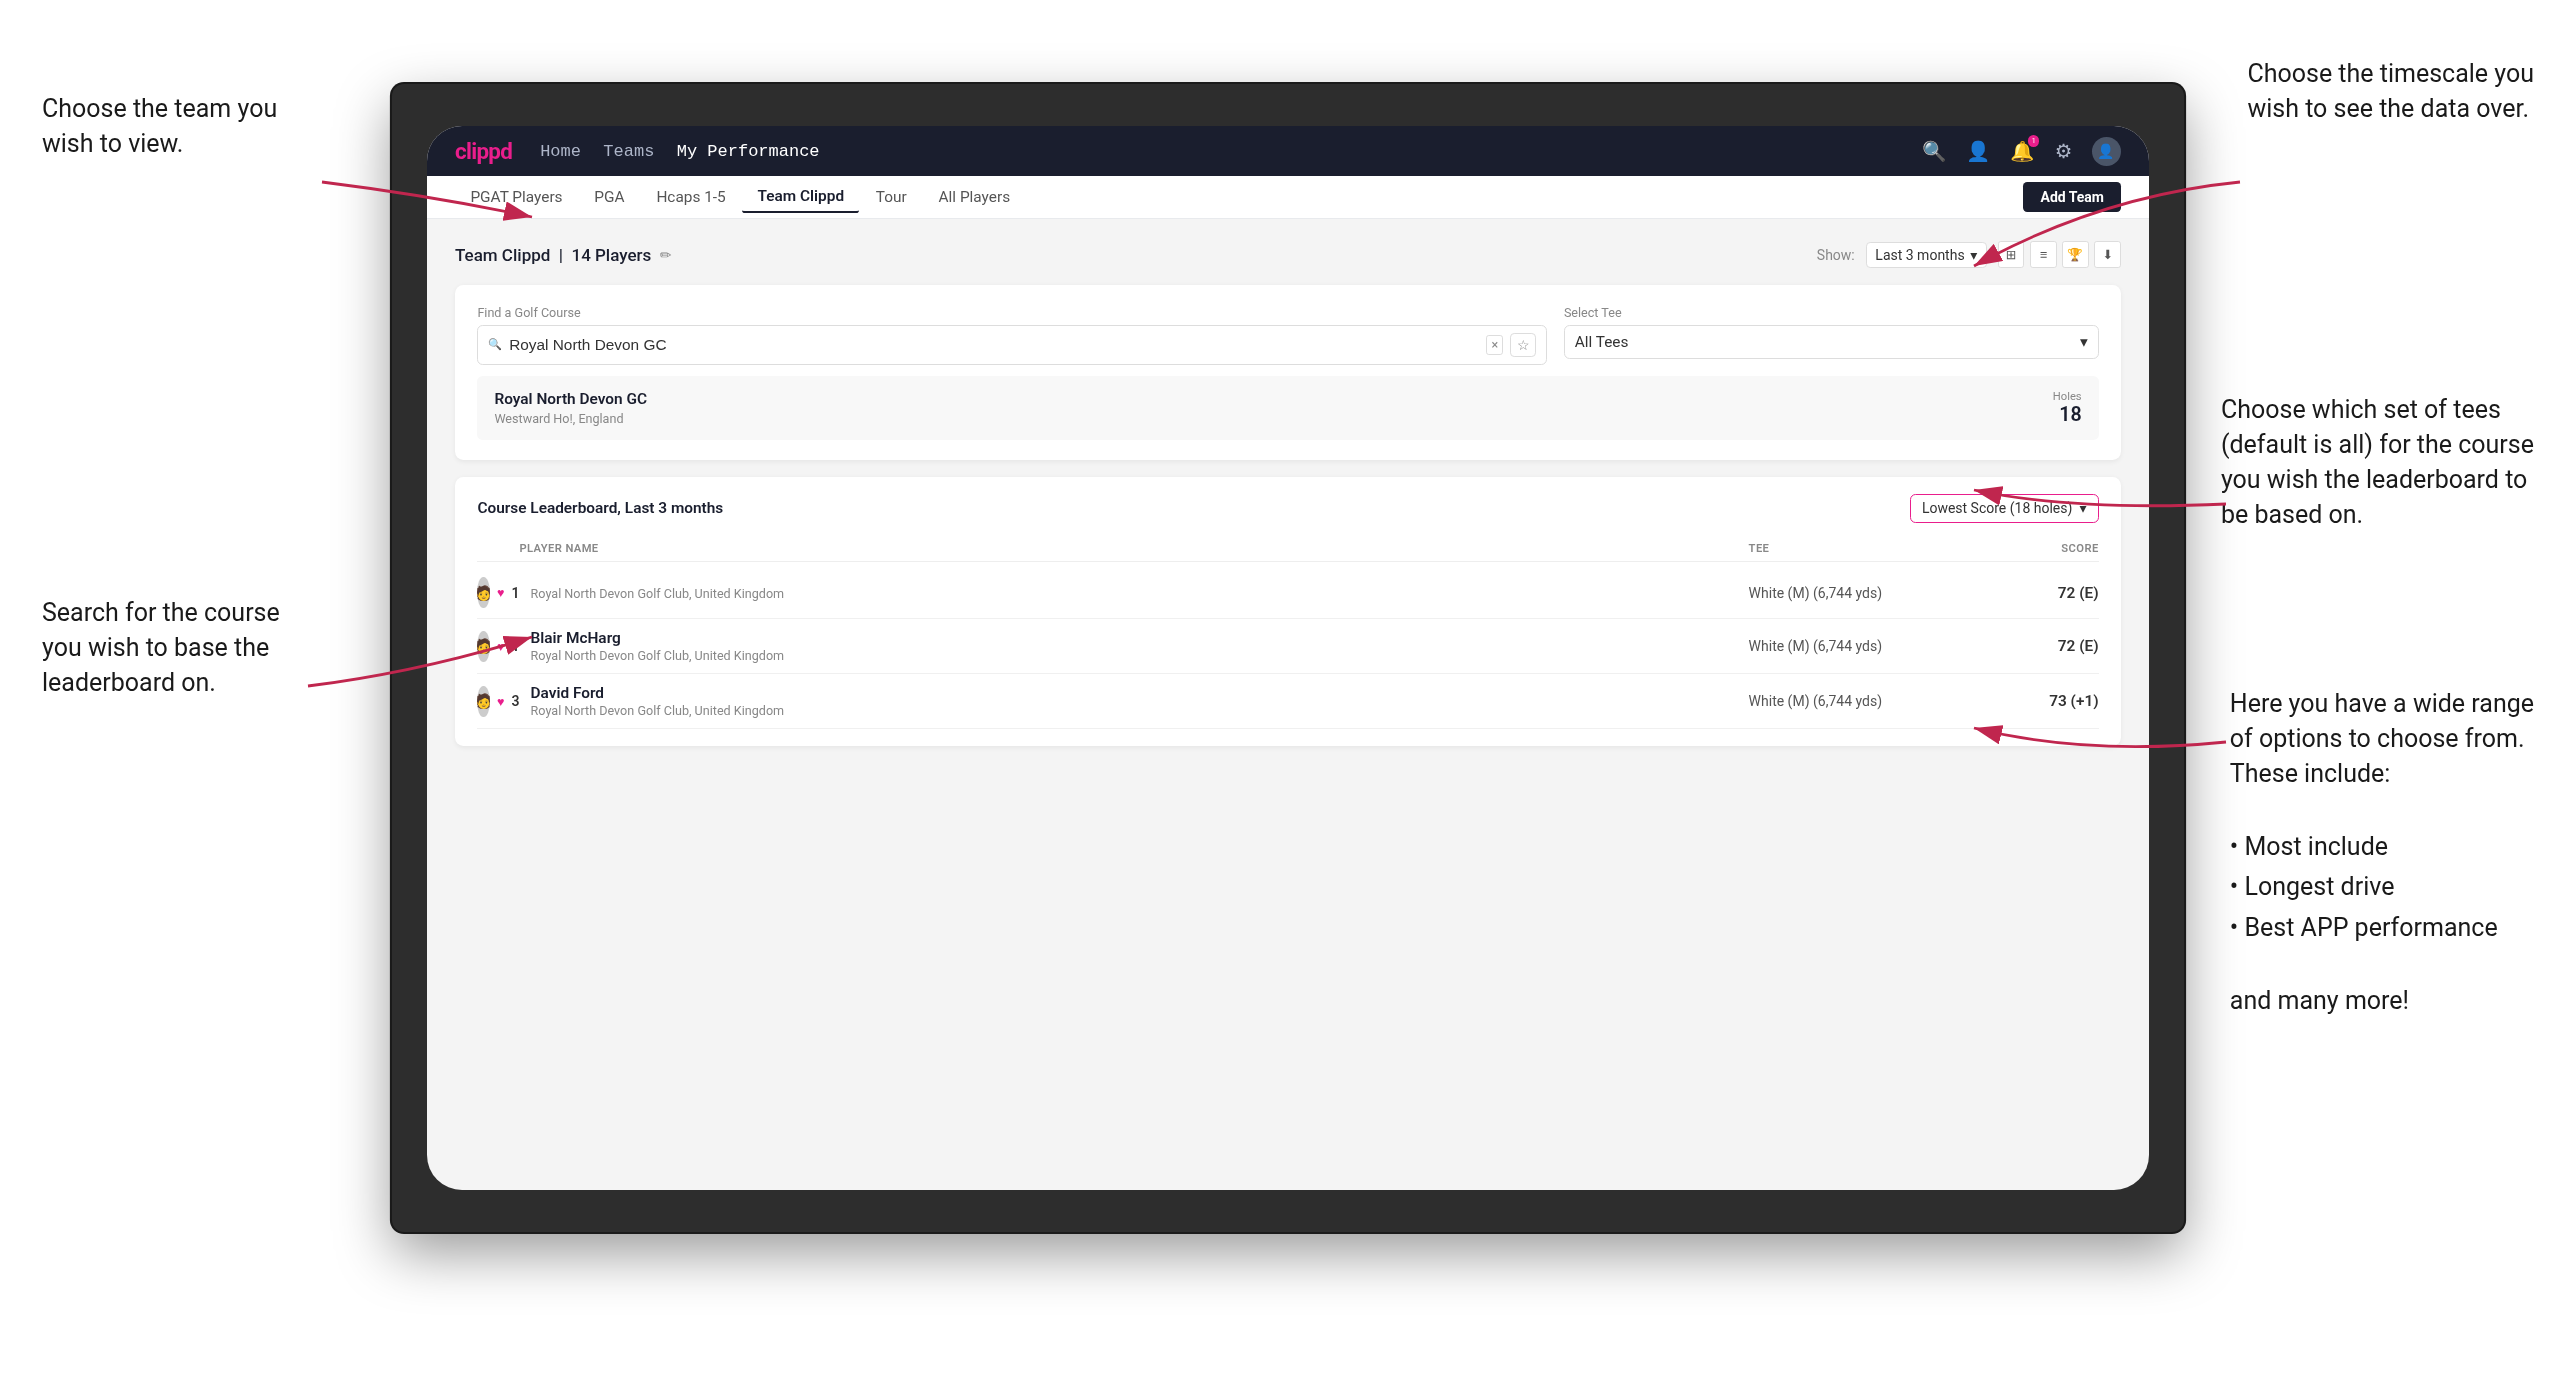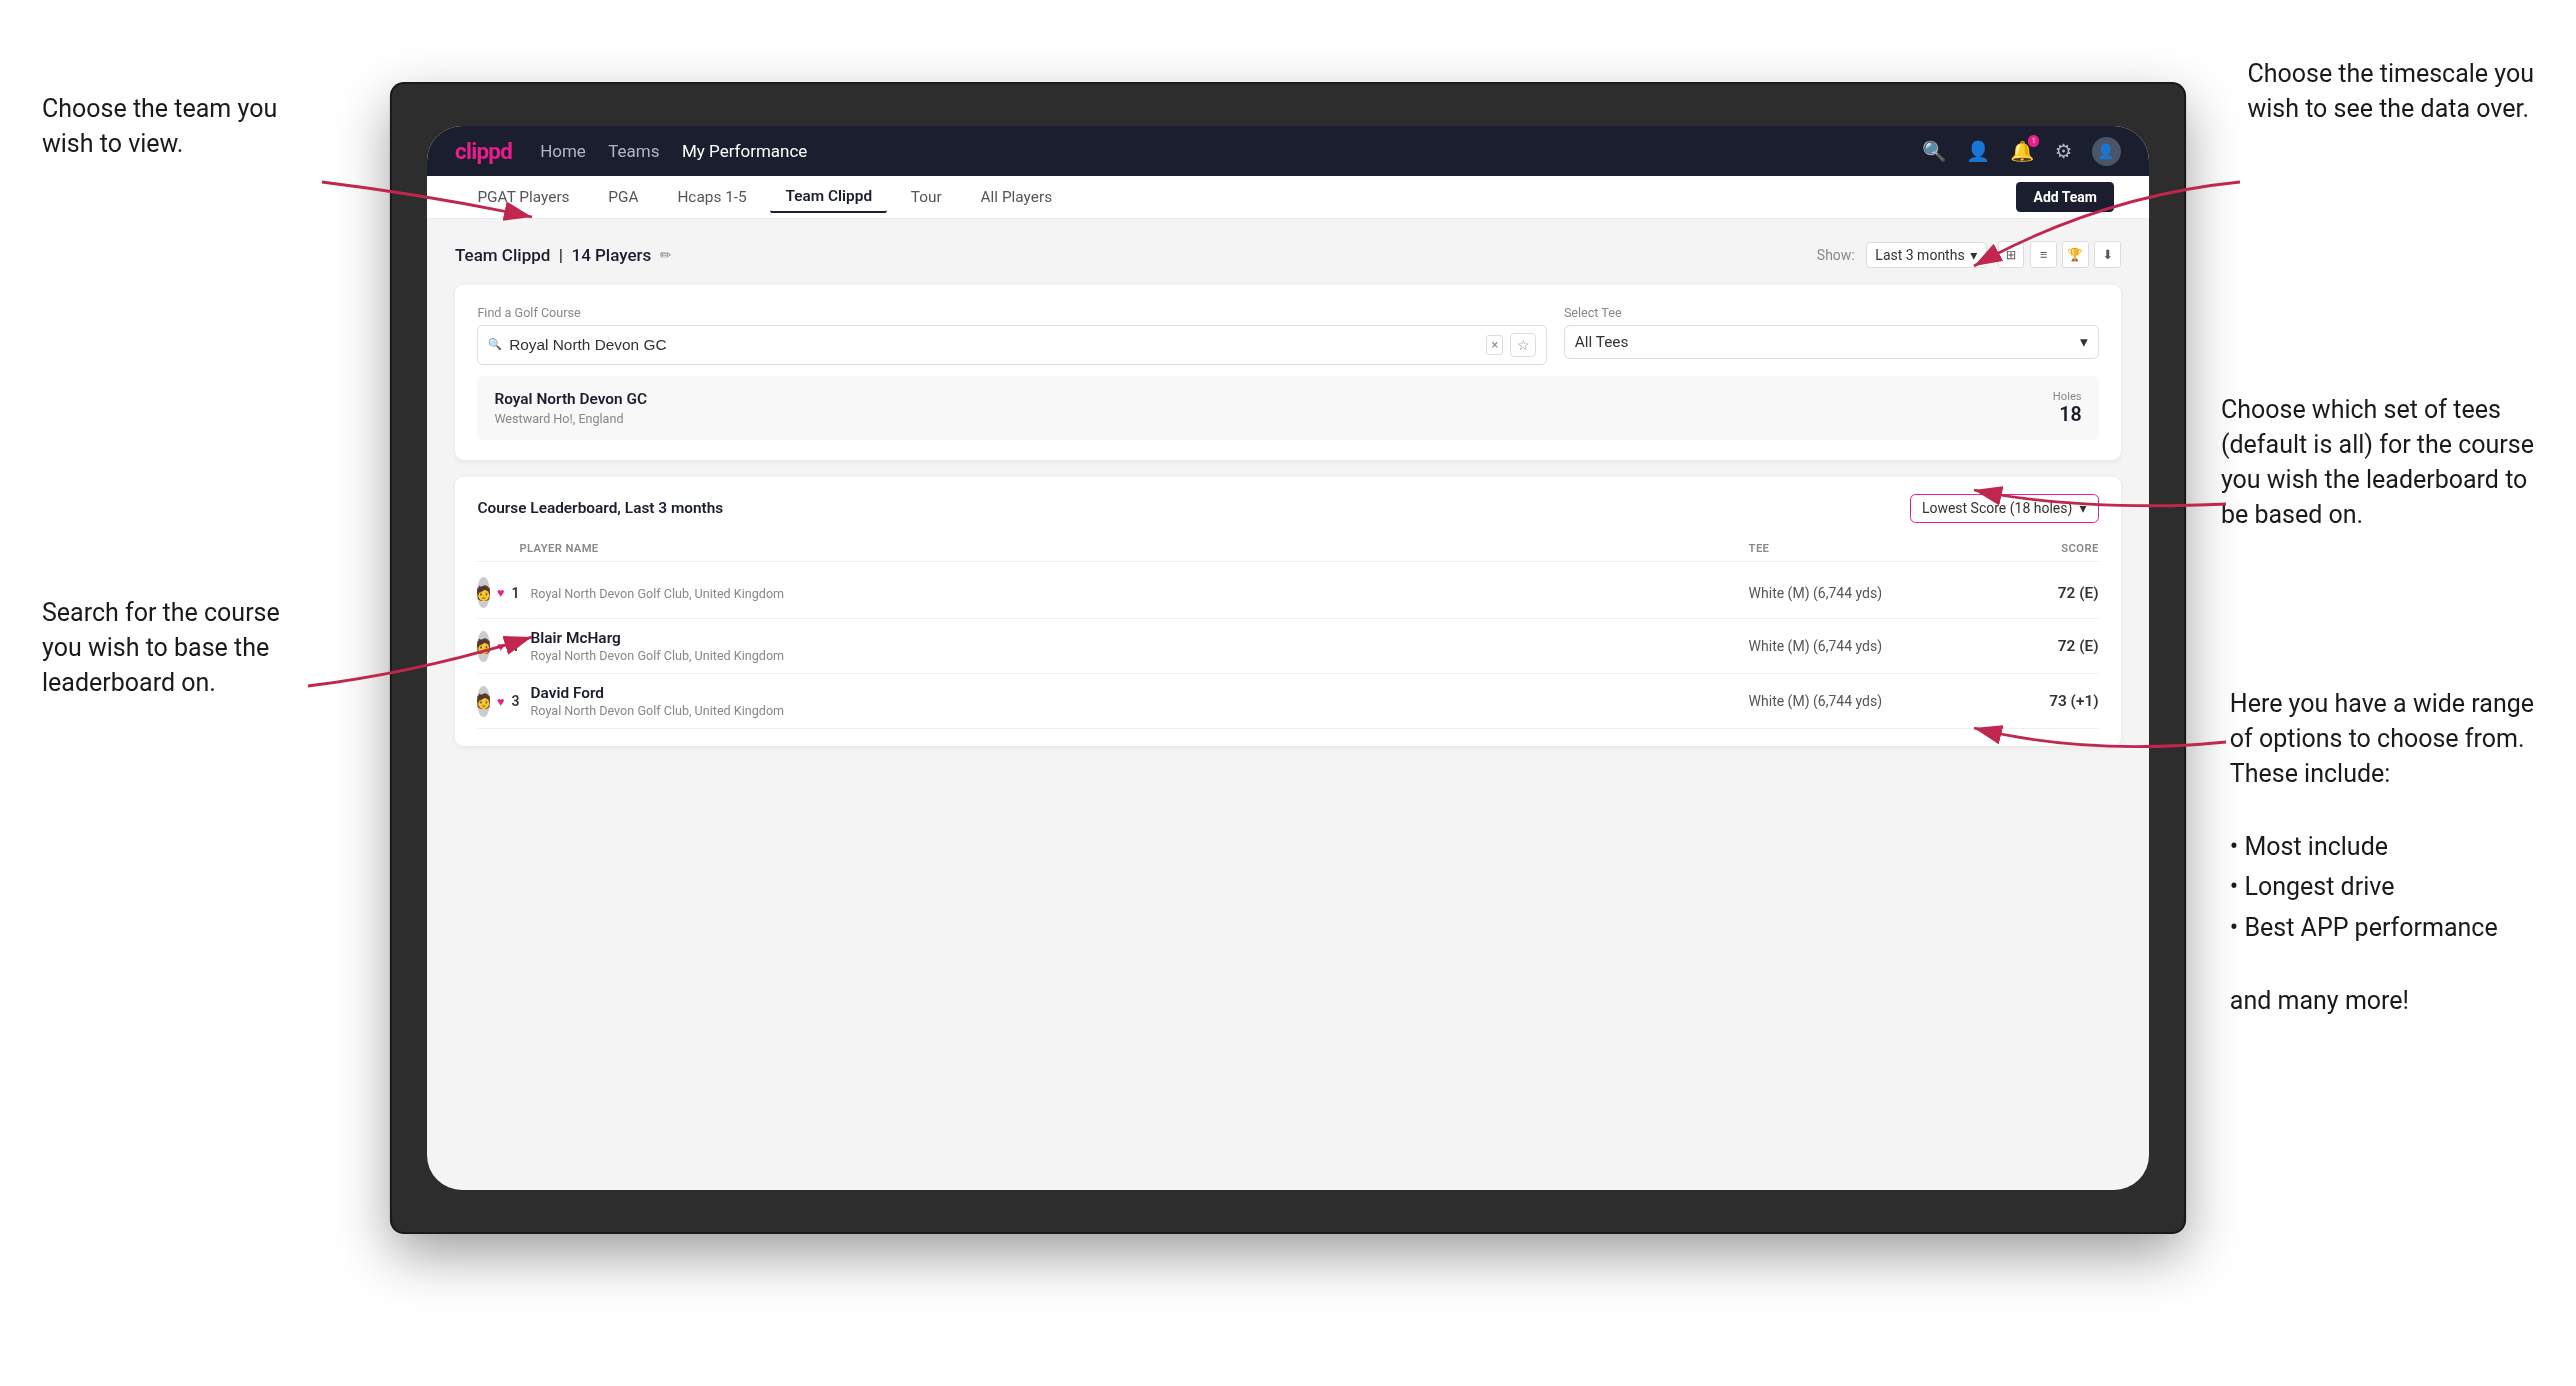--- a/index.html
+++ b/index.html
@@ -78,20 +78,21 @@
     .navbar-links {
       display: flex;
       gap: 22.4px;
       align-items: center;
     }
 
     .navbar-link {
       color: #adb5c8;
       font-size: 17px;
       cursor: pointer;
+      font-family: Liberation Mono, monospace;
     }
 
     .navbar-link.active {
       color: #ffffff;
     }
 
     .navbar-icons {
       margin-left: auto;
       display: flex;
       align-items: center;
@@ -132,23 +133,23 @@
       font-size: 14px;
       cursor: pointer;
     }
 
     
     .sub-nav {
       background: #ffffff;
       height: 43px;
       display: flex;
       align-items: center;
-      padding: 0 35px;
+      padding: 0 28px;
       border-bottom: 0.7px solid #e8eaed;
-      gap: 8px;
+      gap: 1px;
     }
 
     .sub-nav-tab {
       padding: 5.6px 15.4px;
       font-size: 15.4px;
       color: #555;
       cursor: pointer;
       border-radius: 2.8px;
       white-space: nowrap;
     }

